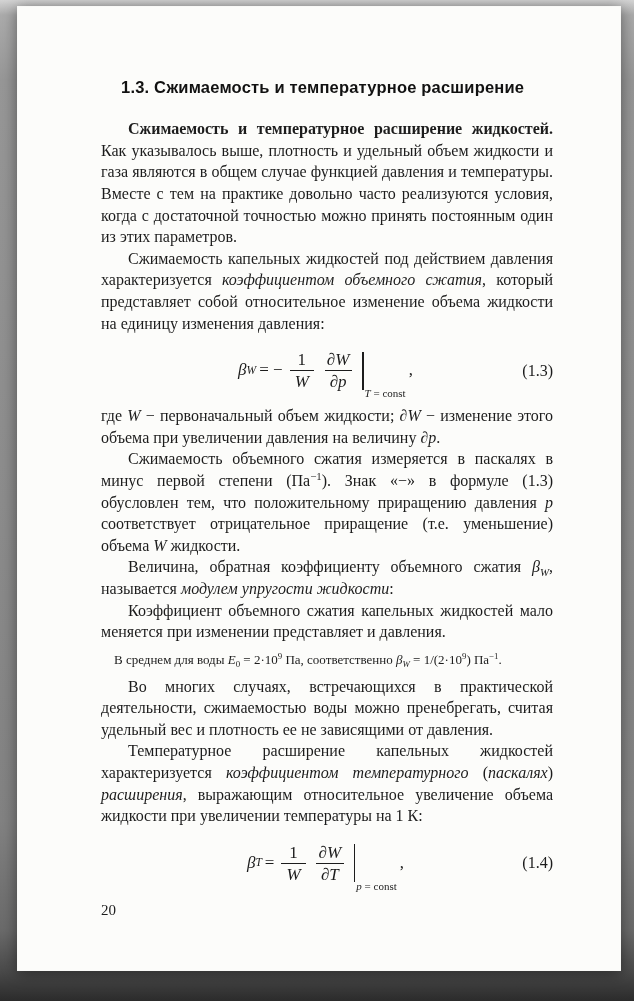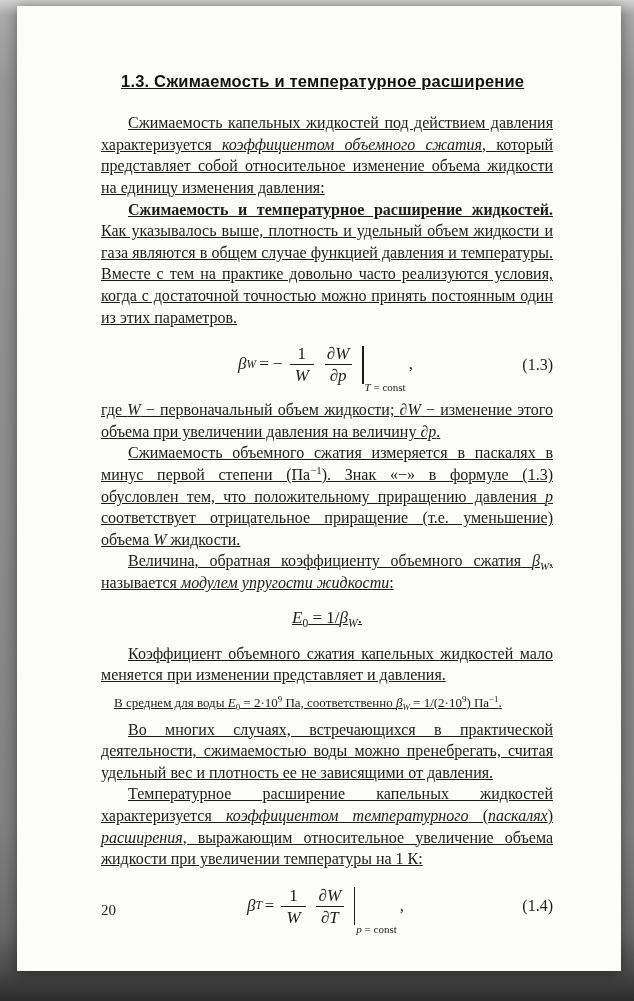--- a/index.html
+++ b/index.html
@@ -15,22 +15,22 @@
     background: linear-gradient(180deg,
       #d4d4d4 0%, #ababab 1.5%, #979797 8%, #8c8c8c 50%,
       #828282 82%, #6a6a6a 93%, #4a4a4a 97%, #2b2b2b 100%);
   }
   .page {
     position: absolute; left: 17px; right: 13px; top: 6px; bottom: 30px;
     background: #fcfcfa;
     box-shadow: 0 2px 14px rgba(0,0,0,0.45), inset 0 0 2px rgba(0,0,0,0.05);
   }
   .content {
-    position: absolute; left: 84px; top: 64px; width: 452px;
-    font-size: 16px; line-height: 1.35; text-align: justify; text-decoration: underline;
+    position: absolute; left: 84px; top: 70px; width: 452px;
+    font-size: 16px; line-height: 1.35; text-align: justify;
   }
   h1.title {
     font-family: "Liberation Sans", "DejaVu Sans", sans-serif;
     font-size: 16.5px; font-weight: bold;
     margin: 0 0 20px 20px; text-align: left; letter-spacing: 0.2px;
     color: #111;
   }
   p.para { margin: 0; text-indent: 27px; }
   p.noindent { text-indent: 0; }
   p.small { font-size: 13px; text-indent: 13px; margin: 9px 0 7px 0; line-height: 1.3; }
@@ -56,23 +56,23 @@
 </style>
 </head>
 <body>
 
 <div class="scan">
   <div class="page">
     <div class="content">
 
       <h1 class="title">1.3. Сжимаемость и температурное расширение</h1>
 
+      <p class="para"><span class="bold">Сжимаемость и температурное расширение жидкостей.</span><span> Как указывалось выше, плотность и удельный объем жидкости и газа являются в общем случае функцией давления и температуры. Вместе с тем на практике довольно часто реализуются условия, когда с достаточной точностью можно принять постоянным один из этих параметров.</span></p>
+
       <p class="para"><span>Сжимаемость капельных жидкостей под действием давления характеризуется </span><span class="it">коэффициентом объемного сжатия</span><span>, который представляет собой относительное изменение объема жидкости на единицу изменения давления:</span></p>
-
-      <p class="para"><span class="bold">Сжимаемость и температурное расширение жидкостей.</span><span> Как указывалось выше, плотность и удельный объем жидкости и газа являются в общем случае функцией давления и температуры. Вместе с тем на практике довольно часто реализуются условия, когда с достаточной точностью можно принять постоянным один из этих параметров.</span></p>
 
       <div class="formula-row">
         <span class="formula">
             <span class="mi">β</span>
             <sub>W</sub>
             <span class="mo">= −</span>
             <span class="frac">
               <span class="num">1</span>
               <span class="den mi">W</span>
             </span>
@@ -86,21 +86,20 @@
           </span>
         <span class="eqnum">(1.3)</span>
       </div>
 
       <p class="para noindent"><span>где </span><span class="mi">W</span><span> − первоначальный объем жидкости; </span><span class="mi">∂W</span><span> − изменение этого объема при увеличении давления на величину </span><span class="mi">∂p</span><span>.</span></p>
 
       <p class="para"><span>Сжимаемость объемного сжатия измеряется в паскалях в минус первой степени (Па</span><sup class="rm">−1</sup><span>). Знак «−» в формуле (1.3) обусловлен тем, что положительному приращению давления </span><span class="mi">p</span><span> соответствует отрицательное приращение (т.е. уменьшение) объема </span><span class="mi">W</span><span> жидкости.</span></p>
 
       <p class="para"><span>Величина, обратная коэффициенту объемного сжатия </span><span class="mi">β</span><sub>W</sub><span>, называется </span><span class="it">модулем упругости жидкости</span><span>:</span></p>
 
-      <p class="inline-formula"><span class="mi">E</span><sub class="rm">0</sub><span> = 1</span><span>/</span><span class="mi">β</span><sub>W</sub><span>.</span></p>
 
       <p class="para">Коэффициент объемного сжатия капельных жидкостей мало меняется при изменении представляет и давления.</p>
 
       <p class="small"><span>В среднем для воды </span><span class="mi">E</span><sub class="rm">0</sub><span> = 2·10</span><sup class="rm">9</sup><span> Па, соответственно </span><span class="mi">β</span><sub>W</sub><span> = 1/(2·10</span><sup class="rm">9</sup><span>) Па</span><sup class="rm">−1</sup><span>.</span></p>
 
       <p class="para">Во многих случаях, встречающихся в практической деятельности, сжимаемостью воды можно пренебрегать, считая удельный вес и плотность ее не зависящими от давления.</p>
 
       <p class="para"><span>Температурное расширение капельных жидкостей характеризуется </span><span class="it">коэффициентом температурного</span><span> (</span><span class="it">паскалях</span><span>) </span><span class="it">расширения</span><span>, выражающим относительное увеличение объема жидкости при увеличении температуры на 1 К:</span></p>
 
       <div class="formula-row">

